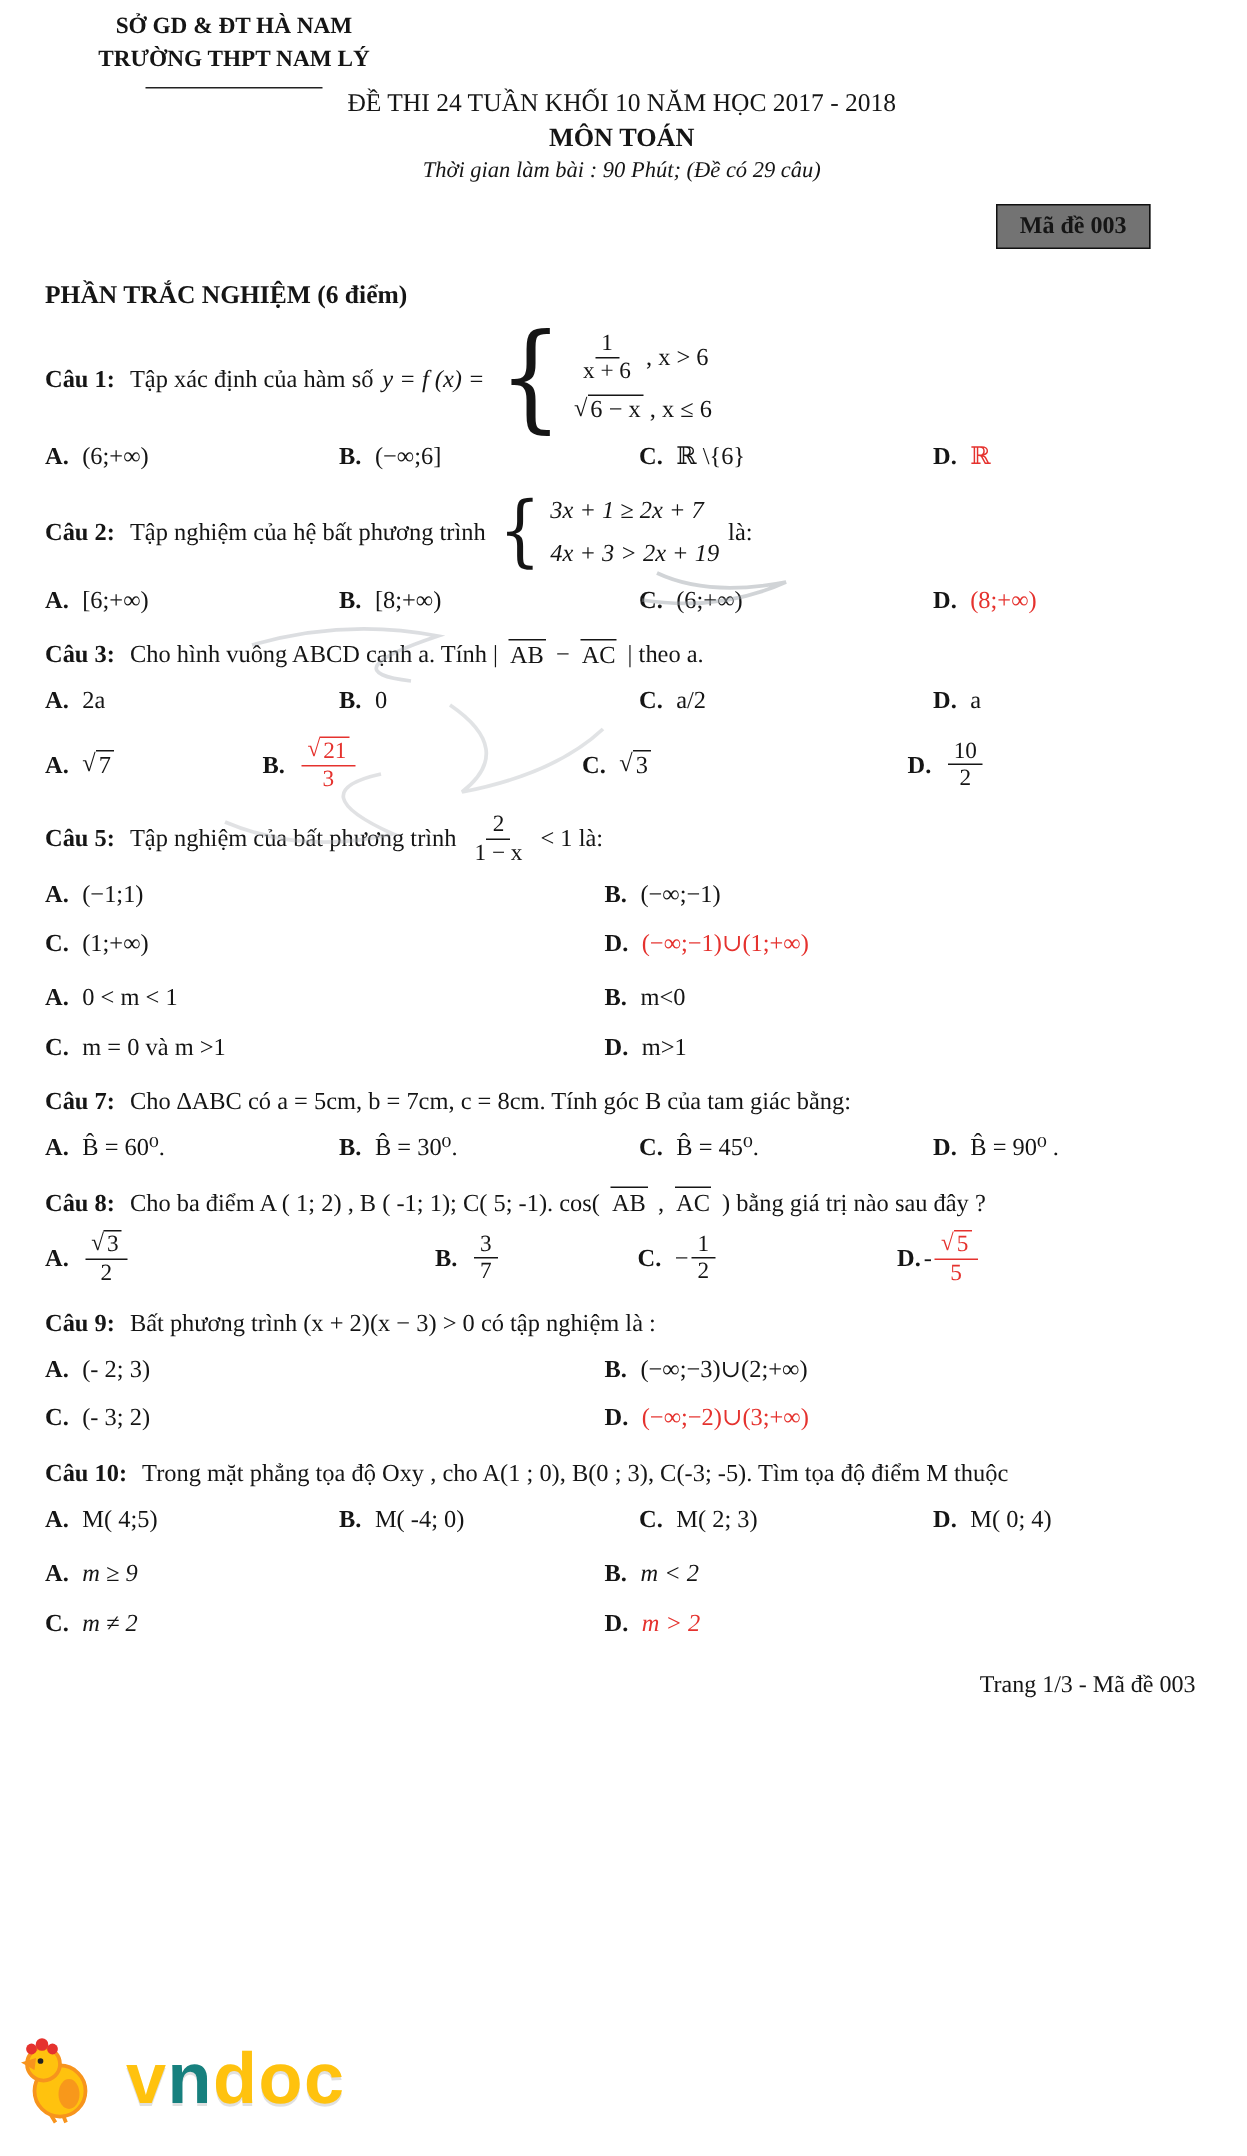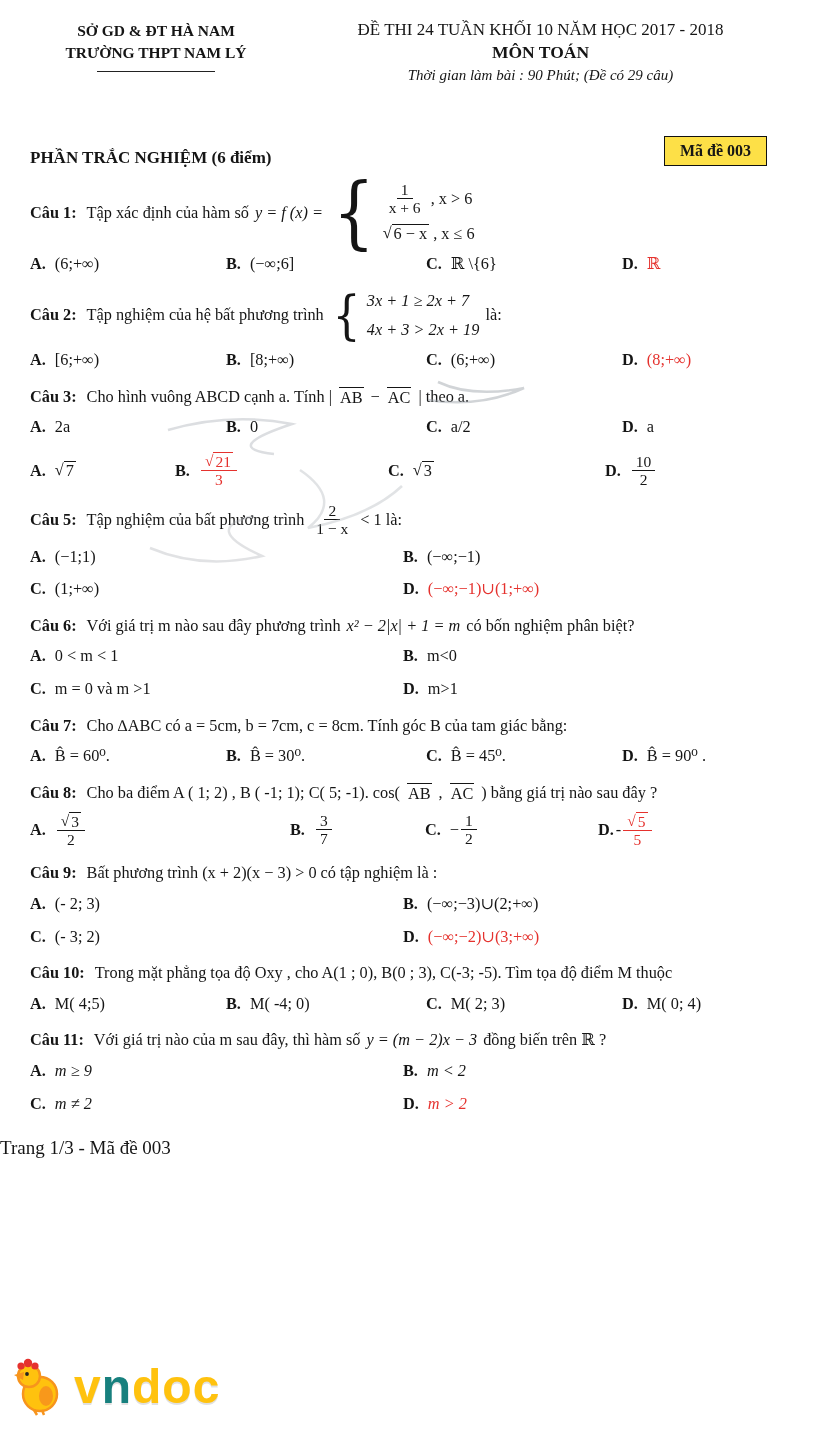--- a/index.html
+++ b/index.html
@@ -1,26 +1,26 @@
 <!DOCTYPE html>
 <html style="--accent_red: #e5322e; --logo_yellow: #ffc20e; --logo_teal: #17807e; --logo_outline: #f7941d;"><head>
 <meta charset="utf-8">
 <style>
   *{box-sizing:border-box;margin:0;padding:0;}
   html,body{background:#fff;}
   body{font-family:"Liberation Serif","DejaVu Serif","DejaVu Sans",serif;color:#151515;}
   .page{position:relative;width:831px;height:1437px;background:#fff;overflow:hidden;}
-  .header{display:flex;padding:20px 26px 0 30px;}
+  .header{display:flex;padding:7px 26px 0 30px;flex-direction:column;}
   .org{width:252px;text-align:center;font-weight:bold;font-size:15.5px;line-height:1.4;}
   .org-rule{width:118px;border-bottom:1.5px solid #222;margin:8px auto 0;}
   .titleblock{flex:1;text-align:center;padding-right:6px;}
   .t1{font-weight:normal;font-size:17px;}
   .t2{font-weight:bold;font-size:17.5px;margin-top:2px;text-align:center;}
   .t3{font-style:italic;font-size:15px;margin-top:4px;}
-  .exam-code-box{position:absolute;top:136px;right:64px;border:1.5px solid #111;padding:5px 15px;font-weight:bold;font-size:16px;background:#fde047;}
+  .exam-code-box{position:absolute;top:136px;right:64px;border:1.5px solid #111;padding:5px 15px;font-weight:bold;font-size:16px;background:#737373;}
   .section-title{margin:64px 0 0 30px;font-weight:bold;font-size:17px;}
   .qwrap{padding:0 30px;font-size:16.3px;line-height:1.45;}
   .q{margin-top:13px;}
   .qline{display:flex;align-items:center;flex-wrap:wrap;column-gap:6px;}
   .qlabel{font-weight:bold;margin-right:4px;white-space:nowrap;}
   .math{font-style:italic;}
   .frac{display:inline-flex;flex-direction:column;align-items:center;vertical-align:middle;line-height:1.12;font-size:15.5px;margin:0 2px;}
   .frac .num{border-bottom:1px solid currentColor;padding:0 4px;display:inline-flex;justify-content:center;}
   .frac .den{padding:0 4px;}
   .sqrt{display:inline-flex;align-items:flex-start;line-height:1.12;}
@@ -34,22 +34,22 @@
   .case-col{display:inline-flex;flex-direction:column;row-gap:5px;}
   .case-row{display:flex;align-items:center;column-gap:4px;}
   .opts{margin-top:7px;display:grid;align-items:center;}
   .row4{grid-template-columns:196px 200px 196px auto;}
   .row4b{grid-template-columns:145px 213px 217px auto;}
   .row4c{grid-template-columns:260px 135px 173px auto;}
   .row2{grid-template-columns:373px auto;row-gap:9px;}
   .opt{display:flex;align-items:center;}
   .olt{font-weight:bold;margin-right:9px;}
   .red{color:var(--accent_red,#e53935);}
-  .footer{text-align:left;padding-right:34px;margin-top:22px;font-size:19px;}
-  .logo{position:absolute;left:8px;top:1358px;display:flex;align-items:center;column-gap:8px;}
+  .footer{text-align:right;padding-right:34px;margin-top:22px;font-size:16px;}
+  .logo{position:absolute;left:8px;top:1358px;display:flex;align-items:center;column-gap:18px;}
   .logo-text{font-family:"Liberation Sans","DejaVu Sans",sans-serif;font-weight:bold;font-size:48px;line-height:1;letter-spacing:1px;text-shadow:0 2px 0 rgba(0,0,0,.12);}
   .logo-text .yl{color:var(--logo_yellow,#ffc20e);}
   .logo-text .tl{color:var(--logo_teal,#17807e);}
   .marks{position:absolute;inset:0;pointer-events:none;}
 </style>
 </head>
 <body>
 
 <div class="page">
 
@@ -243,26 +243,20 @@
             <span>(1;+∞)</span>
           </span>
         <span class="opt">
             <b class="olt">D.</b>
             <span class="red">(−∞;−1)∪(1;+∞)</span>
           </span>
       </div>
     </div>
 
     <div class="q">
-      <div class="qline">
-        <span class="qlabel">Câu 6:</span>
-        <span>Với giá trị m nào sau đây phương trình</span>
-        <span class="math">x² − 2|x| + 1 = m</span>
-        <span>có bốn nghiệm phân biệt?</span>
-      </div>
       <div class="opts row2">
         <span class="opt">
             <b class="olt">A.</b>
             <span>0 &lt; m &lt; 1</span>
           </span>
         <span class="opt">
             <b class="olt">B.</b>
             <span>m&lt;0</span>
           </span>
         <span class="opt">
@@ -398,26 +392,20 @@
             <span>M( 2; 3)</span>
           </span>
         <span class="opt">
             <b class="olt">D.</b>
             <span>M( 0; 4)</span>
           </span>
       </div>
     </div>
 
     <div class="q">
-      <div class="qline">
-        <span class="qlabel">Câu 11:</span>
-        <span>Với giá trị nào của m sau đây, thì hàm số</span>
-        <span class="math">y = (m − 2)x − 3</span>
-        <span>đồng biến trên ℝ ?</span>
-      </div>
       <div class="opts row2">
         <span class="opt">
             <b class="olt">A.</b>
             <span class="math">m ≥ 9</span>
           </span>
         <span class="opt">
             <b class="olt">B.</b>
             <span class="math">m &lt; 2</span>
           </span>
         <span class="opt">

